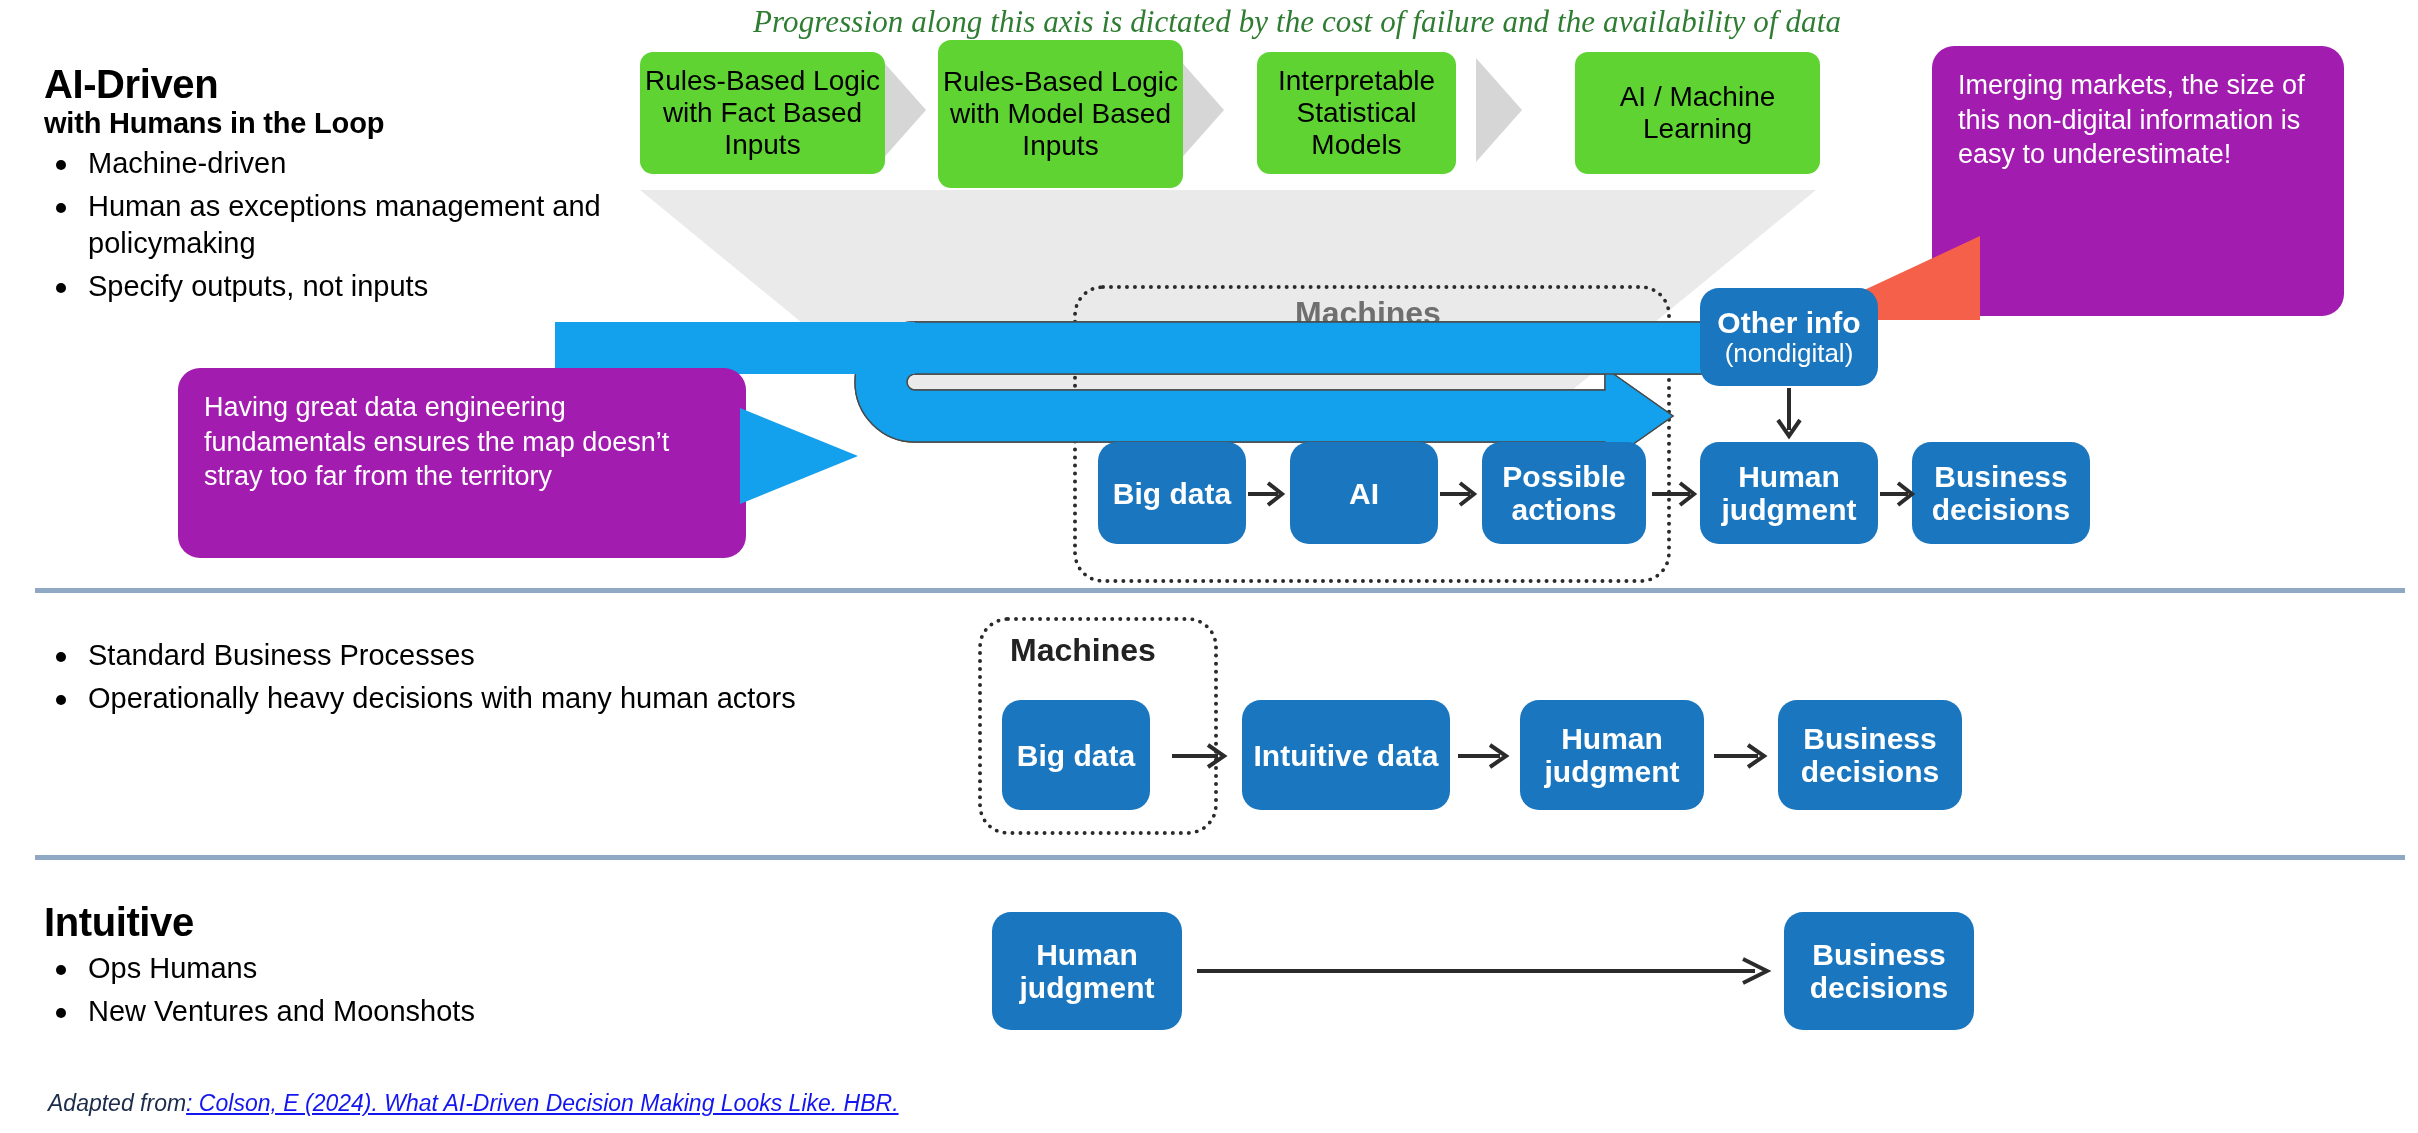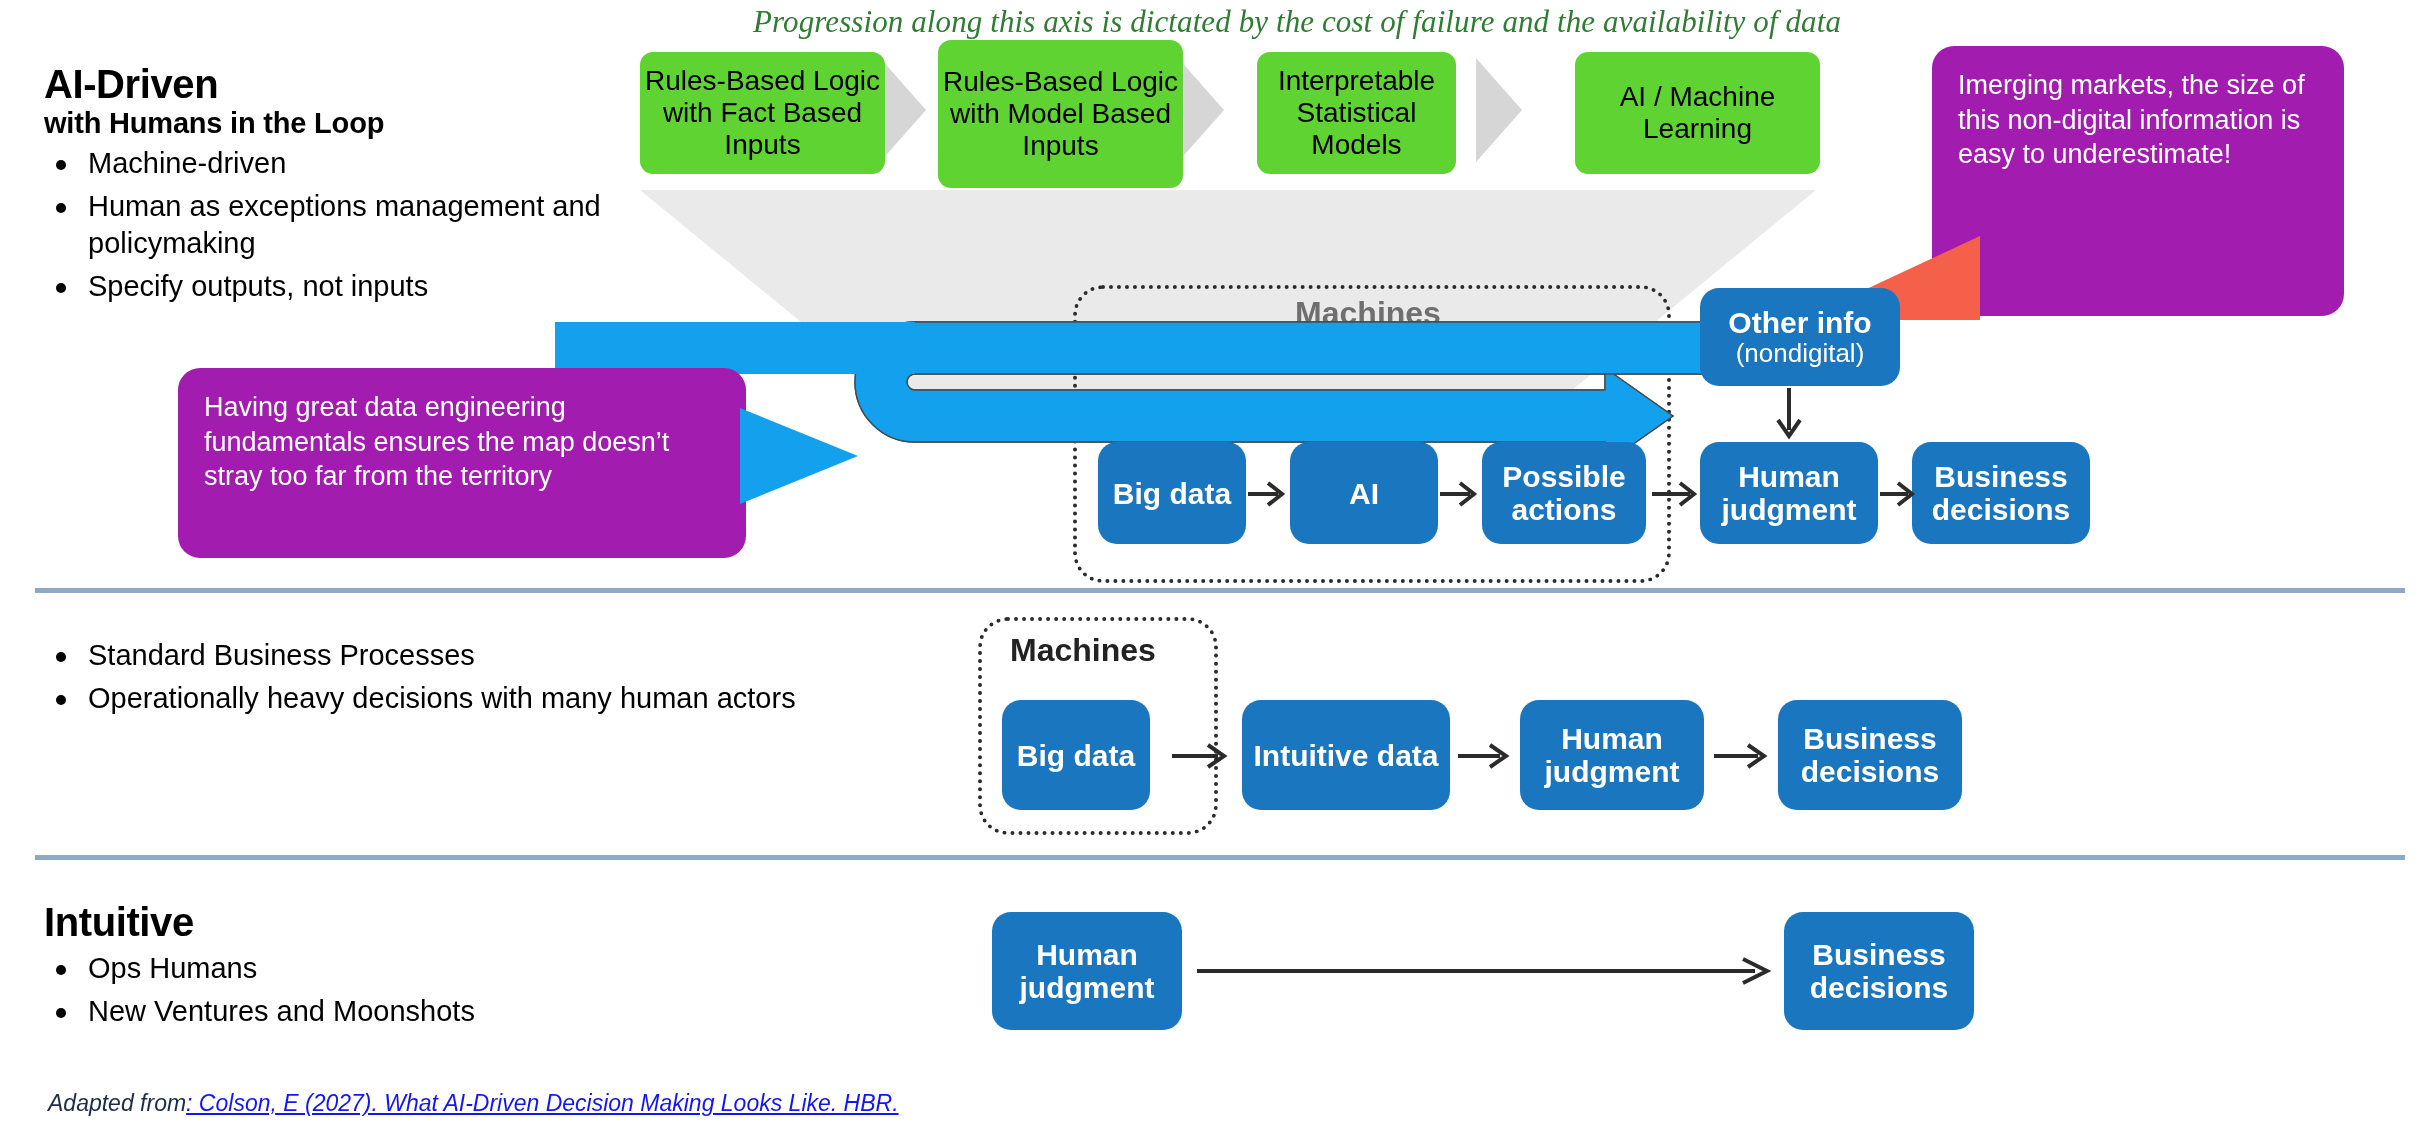--- a/index.html
+++ b/index.html
@@ -100,21 +100,21 @@
 <svg class="abs" style="left:1800px;top:236px;" width="180" height="90">
   <polygon points="180,0 180,84 0,84" fill="#F4604A"></polygon>
 </svg>
 
 <div class="abs pbox" style="left:1098px;top:442px;width:148px;height:102px;">Big data</div>
 <div class="abs pbox" style="left:1290px;top:442px;width:148px;height:102px;">AI</div>
 <div class="abs pbox" style="left:1482px;top:442px;width:164px;height:102px;">Possible actions</div>
 <div class="abs pbox" style="left:1700px;top:442px;width:178px;height:102px;">Human judgment</div>
 <div class="abs pbox" style="left:1912px;top:442px;width:178px;height:102px;">Business decisions</div>
 
-<div class="abs pbox" style="left:1700px;top:288px;width:200px;height:98px;flex-direction:column;">
+<div class="abs pbox" style="left:1700px;top:288px;width:178px;height:98px;flex-direction:column;">
   <span>Other info</span>
   <span class="sub" style="font-size:26px;">(nondigital)</span>
 </div>
 
 <svg class="abs" style="left:1246px;top:478px;" width="44" height="32">
   <line x1="2" y1="16" x2="32" y2="16" stroke="#2b2b2b" stroke-width="4"></line>
   <polyline points="22,5 36,16 22,27" fill="none" stroke="#2b2b2b" stroke-width="4"></polyline>
 </svg>
 <svg class="abs" style="left:1438px;top:478px;" width="44" height="32">
   <line x1="2" y1="16" x2="32" y2="16" stroke="#2b2b2b" stroke-width="4"></line>
@@ -174,14 +174,14 @@
 </div>
 
 <div class="abs pbox" style="left:992px;top:912px;width:190px;height:118px;">Human judgment</div>
 <div class="abs pbox" style="left:1784px;top:912px;width:190px;height:118px;">Business decisions</div>
 <svg class="abs" style="left:1195px;top:955px;" width="580" height="32">
   <line x1="2" y1="16" x2="560" y2="16" stroke="#2b2b2b" stroke-width="4"></line>
   <polyline points="548,4 572,16 548,28" fill="none" stroke="#2b2b2b" stroke-width="4"></polyline>
 </svg>
 
 <div class="abs foot" style="left:48px;top:1090px;">
-  <span>Adapted from</span><span class="lnk">: Colson, E (2027). What AI-Driven Decision Making Looks Like. HBR.</span>
+  <span>Adapted from</span><span class="lnk">: Colson, E (2024). What AI-Driven Decision Making Looks Like. HBR.</span>
 </div>
 
 </body></html>

